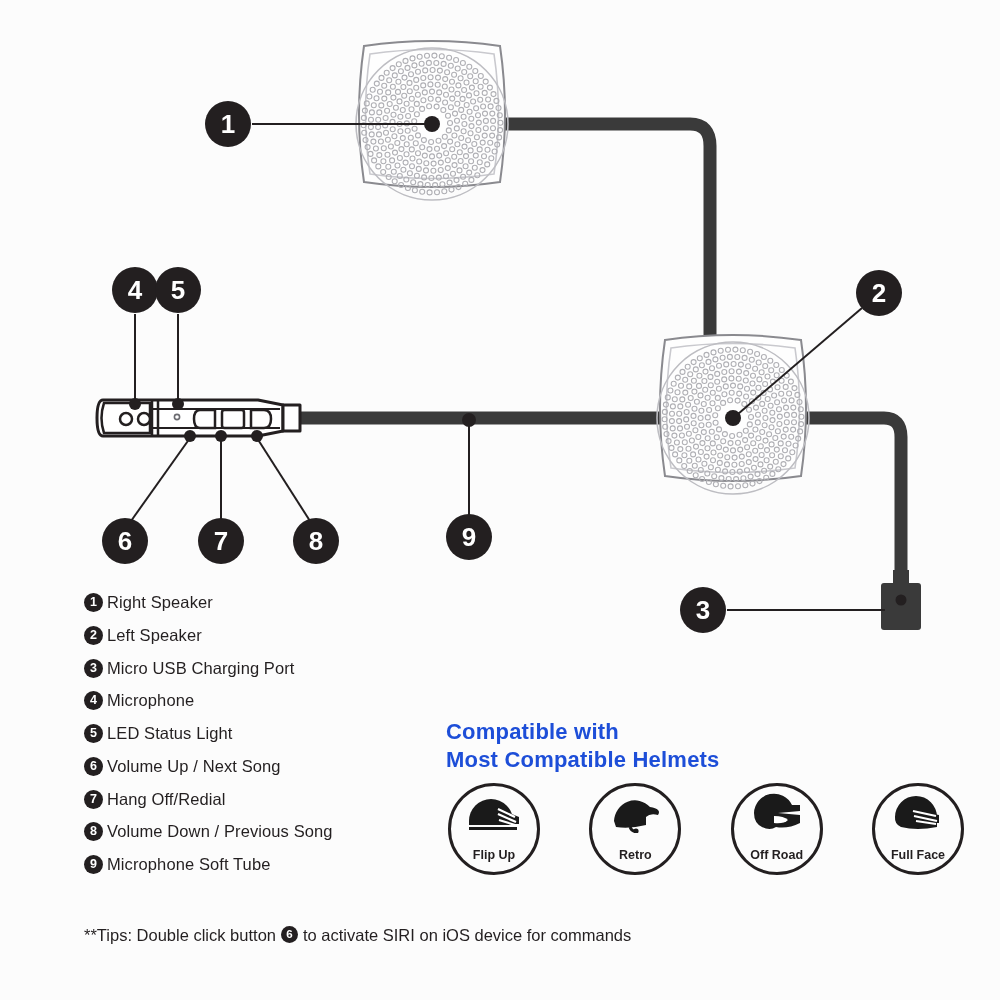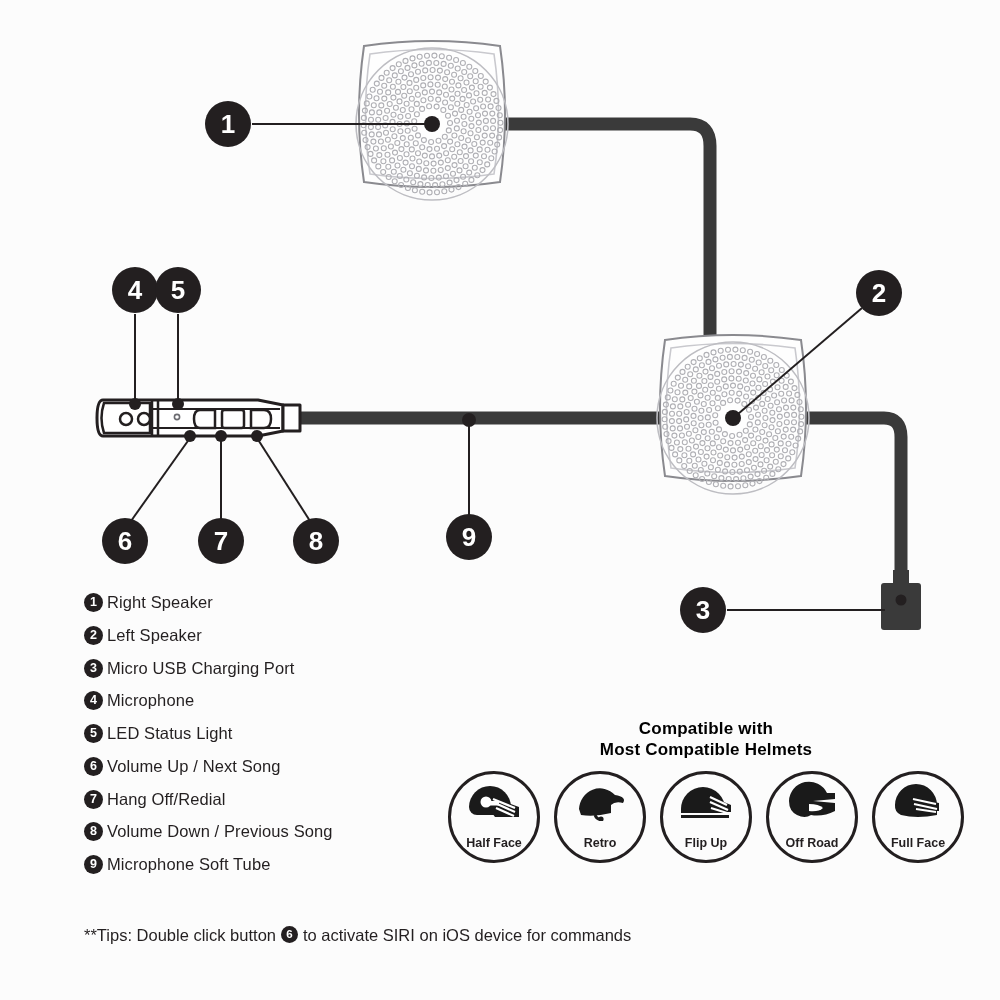--- a/index.html
+++ b/index.html
@@ -14,21 +14,21 @@
          background:#231f20;color:#fff;font-size:12.5px;line-height:19px;
          text-align:center;font-weight:700;margin-top:1px;}
   .legend-text{margin-left:4px;font-size:16.5px;color:#231f20;line-height:1.32;
                letter-spacing:.1px;}
 
   .tips{position:absolute;left:84px;top:926px;font-size:16.5px;color:#231f20;
         display:flex;align-items:flex-start;white-space:nowrap;}
   .tips .badge{width:17px;height:17px;line-height:17px;font-size:11.5px;margin:0 5px;}
 
   .compat{position:absolute;left:446px;top:718px;width:520px;}
-  .compat-title{text-align:center;font-size:17px;font-weight:700;color:#000000;
+  .compat-title{font-size:22px;font-weight:700;color:#1d4ed8;
                 line-height:1.25;letter-spacing:.2px;}
   .badges{display:flex;justify-content:space-between;margin-top:10px;padding:0 2px;}
   .hb{position:relative;width:92px;height:92px;}
   .hb-ring{position:absolute;inset:0;border:3.5px solid #231f20;border-radius:50%;}
   .hb-icon{position:absolute;left:50%;top:30px;transform:translate(-50%,-50%);}
   .hb-label{position:absolute;left:50%;bottom:13px;transform:translateX(-50%);
             font-size:12.5px;font-weight:700;color:#231f20;white-space:nowrap;}
 </style>
 </head>
 <body>
@@ -822,50 +822,39 @@
 
   <div class="compat">
     <div class="compat-title">
       <div>Compatible with</div>
       <div>Most Compatible Helmets</div>
     </div>
     <div class="badges" id="helmetBadges">
         <div class="hb">
       <div class="hb-ring"></div>
       <div class="hb-icon"><svg width="58" height="44" viewBox="0 0 58 44">
-      <path d="M4 30 A21 21 0 0 1 46 30 L46 38 L12 38 A8 8 0 0 1 4 30 Z" fill="#1a1a1a"></path>
-      <path d="M26 20 L54 30 L54 40 L30 40 L24 32 Z" fill="#1a1a1a"></path>
-      <path d="M28 22 L50 31 M30 26 L50 35 M31 31 L49 39" stroke="#fff" stroke-width="2.2"></path>
-      <circle cx="21" cy="25" r="5.5" fill="#fff"></circle>
-      <rect x="20" y="24" width="14" height="4.5" fill="#fff"></rect>
+      <path d="M4 32 A22 22 0 0 1 48 32 L48 36 L4 36 Z" fill="#1a1a1a"></path>
+      <path d="M4 38 L52 38 L52 41 L4 41 Z" fill="#1a1a1a"></path>
+      <path d="M30 18 L54 28 L54 35 L30 35 Z" fill="#1a1a1a"></path>
+      <path d="M33 20 L50 28 M33 25 L51 33 M34 31 L50 36" stroke="#fff" stroke-width="2.2"></path>
     </svg></div>
-      <div class="hb-label">Half Face</div>
+      <div class="hb-label">Flip Up</div>
     </div>
         <div class="hb">
       <div class="hb-ring"></div>
       <div class="hb-icon"><svg width="58" height="44" viewBox="0 0 58 44">
       <path d="M8 32 A21 22 0 0 1 44 18 Q56 20 52 26 Q44 24 40 28 L40 36 Q24 40 10 38 Z" fill="#1a1a1a"></path>
       <path d="M24 38 Q26 43 30 42" stroke="#1a1a1a" stroke-width="3" fill="none"></path>
       <circle cx="30" cy="42" r="2.6" fill="#1a1a1a"></circle>
     </svg></div>
       <div class="hb-label">Retro</div>
     </div>
         <div class="hb">
       <div class="hb-ring"></div>
       <div class="hb-icon"><svg width="58" height="44" viewBox="0 0 58 44">
-      <path d="M4 32 A22 22 0 0 1 48 32 L48 36 L4 36 Z" fill="#1a1a1a"></path>
-      <path d="M4 38 L52 38 L52 41 L4 41 Z" fill="#1a1a1a"></path>
-      <path d="M30 18 L54 28 L54 35 L30 35 Z" fill="#1a1a1a"></path>
-      <path d="M33 20 L50 28 M33 25 L51 33 M34 31 L50 36" stroke="#fff" stroke-width="2.2"></path>
-    </svg></div>
-      <div class="hb-label">Flip Up</div>
-    </div>
-        <div class="hb">
-      <div class="hb-ring"></div>
-      <div class="hb-icon"><svg width="58" height="44" viewBox="0 0 58 44">
       <path d="M6 24 A20 20 0 0 1 44 16 L52 16 L52 22 L30 24 L52 26 L52 34 Q40 40 28 38 Q22 42 14 38 Q6 34 6 24 Z" fill="#1a1a1a"></path>
       <path d="M26 27 Q36 27 40 31 Q36 35 26 34 Z" fill="#fff"></path>
     </svg></div>
       <div class="hb-label">Off Road</div>
     </div>
         <div class="hb">
       <div class="hb-ring"></div>
       <div class="hb-icon"><svg width="58" height="44" viewBox="0 0 58 44">
       <path d="M6 28 A21 21 0 0 1 48 28 L48 38 Q28 42 12 38 A10 10 0 0 1 6 28 Z" fill="#1a1a1a"></path>
       <path d="M22 20 L50 26 L50 34 L26 34 Z" fill="#1a1a1a"></path>

